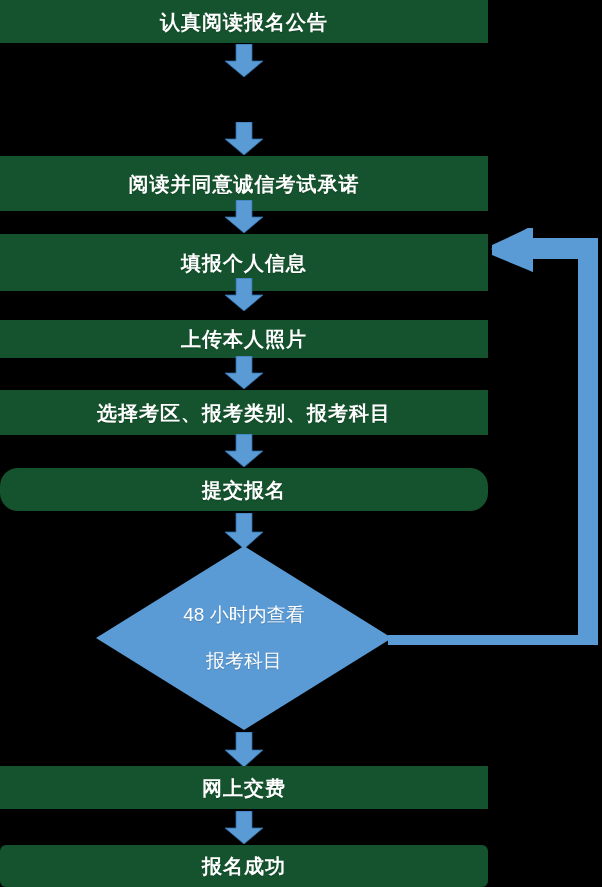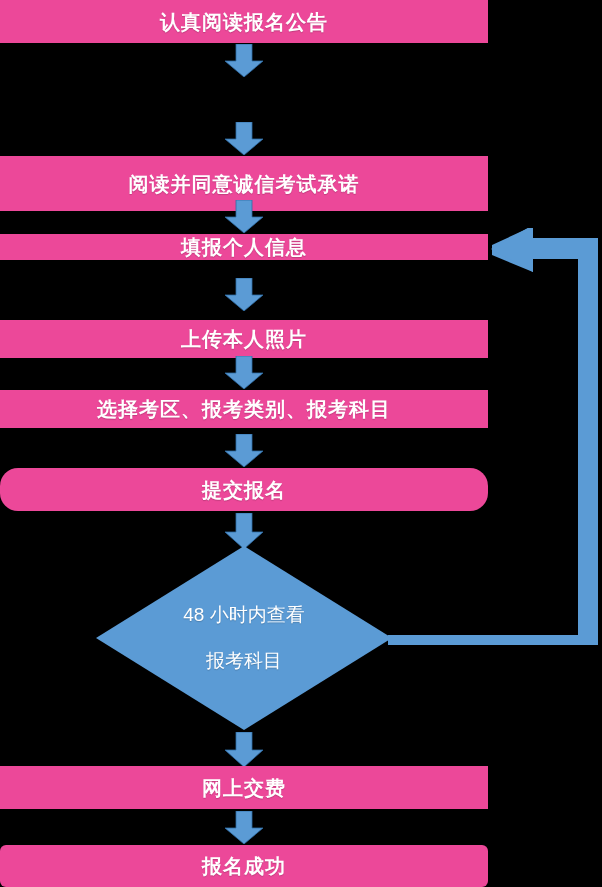--- a/index.html
+++ b/index.html
@@ -15,21 +15,21 @@
     background: #000000;
     overflow: hidden;
     font-family: "Liberation Sans", "DejaVu Sans", sans-serif;
   }
 
   
   .proc-box {
     position: absolute;
     left: 0;
     width: 488px;
-    background: #ec4899;
+    background: #14532d;
     display: flex;
     align-items: center;
     justify-content: center;
     box-sizing: border-box;
   }
   .proc-label {
     color: #FFFFFF;
     font-size: 20px;
     font-weight: bold;
     letter-spacing: 1px;
@@ -108,41 +108,41 @@
   <div class="proc-box" style="top:156px;height:55px;">
     <span class="proc-label">阅读并同意诚信考试承诺</span>
   </div>
 
   <div class="down-arrow" style="left:225px;top:200px;height:33px;">
     <svg viewBox="0 0 38 33" preserveAspectRatio="none">
       <polygon points="11,0 27,0 27,17 38,17 19,33 0,17 11,17" fill="#5B9BD5" stroke="#2E6CA4" stroke-width="0.8"></polygon>
     </svg>
   </div>
 
-  <div class="proc-box" style="top:234px;height:26px;">
+  <div class="proc-box" style="top:234px;height:57px;">
     <span class="proc-label">填报个人信息</span>
   </div>
 
   <div class="down-arrow" style="left:225px;top:278px;height:33px;">
     <svg viewBox="0 0 38 33" preserveAspectRatio="none">
       <polygon points="11,0 27,0 27,17 38,17 19,33 0,17 11,17" fill="#5B9BD5" stroke="#2E6CA4" stroke-width="0.8"></polygon>
     </svg>
   </div>
 
   <div class="proc-box" style="top:320px;height:38px;">
     <span class="proc-label">上传本人照片</span>
   </div>
 
   <div class="down-arrow" style="left:225px;top:356px;height:33px;">
     <svg viewBox="0 0 38 33" preserveAspectRatio="none">
       <polygon points="11,0 27,0 27,17 38,17 19,33 0,17 11,17" fill="#5B9BD5" stroke="#2E6CA4" stroke-width="0.8"></polygon>
     </svg>
   </div>
 
-  <div class="proc-box" style="top:390px;height:38px;">
+  <div class="proc-box" style="top:390px;height:45px;">
     <span class="proc-label">选择考区、报考类别、报考科目</span>
   </div>
 
   <div class="down-arrow" style="left:225px;top:434px;height:33px;">
     <svg viewBox="0 0 38 33" preserveAspectRatio="none">
       <polygon points="11,0 27,0 27,17 38,17 19,33 0,17 11,17" fill="#5B9BD5" stroke="#2E6CA4" stroke-width="0.8"></polygon>
     </svg>
   </div>
 
   <div class="proc-box" style="top:468px;height:43px;border-radius:18px;">

